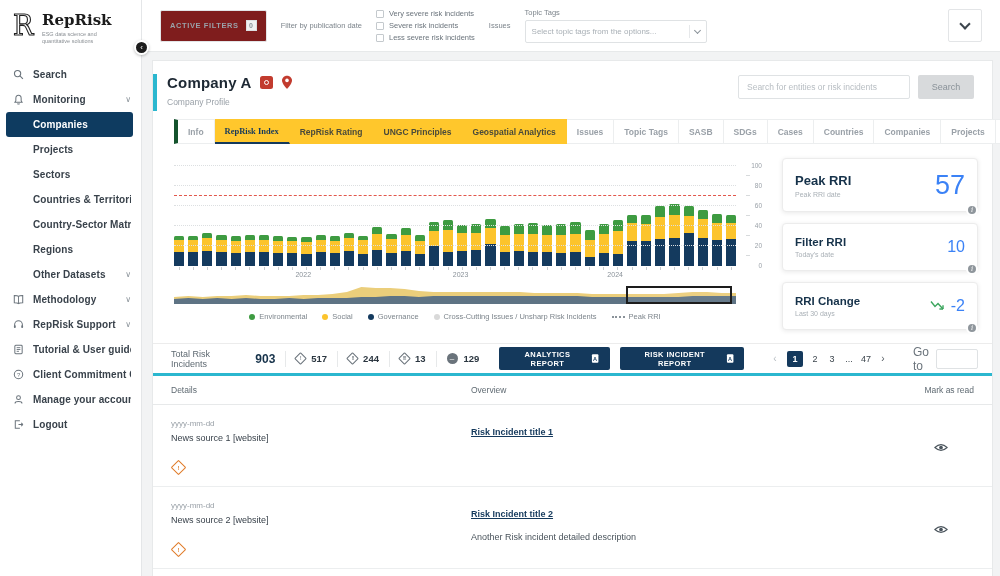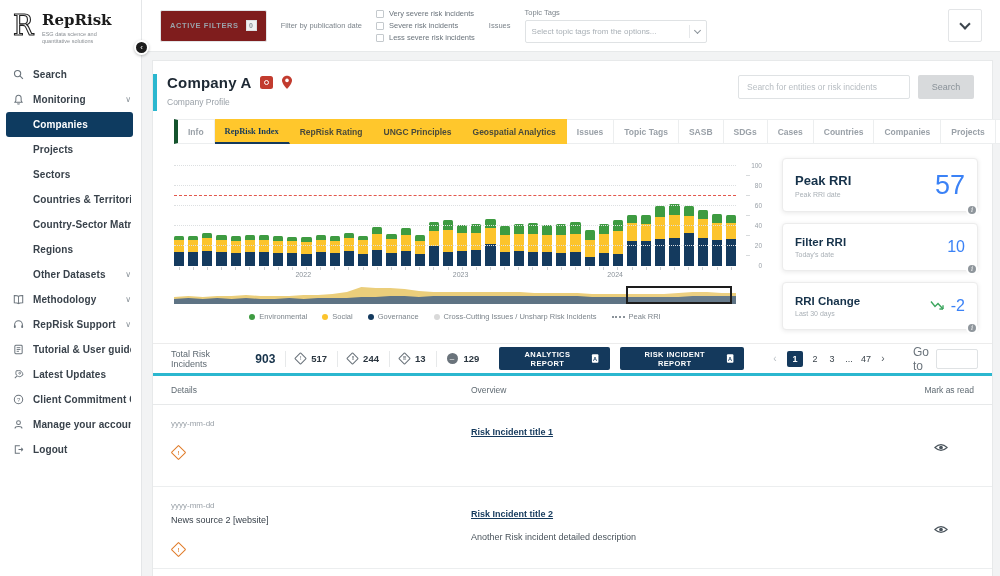--- a/index.html
+++ b/index.html
@@ -235,30 +235,20 @@
         <div class="nav-item">
           <span class="nicon">
             <svg width="11" height="11" viewBox="0 0 12 12">
               <rect x="2" y="1.4" width="8" height="9.2" rx="1" fill="none" stroke="currentColor" stroke-width="1.1"></rect>
               <line x1="4" y1="4" x2="8" y2="4" stroke="currentColor" stroke-width="1"></line>
               <line x1="4" y1="6" x2="8" y2="6" stroke="currentColor" stroke-width="1"></line>
               <line x1="4" y1="8" x2="6.5" y2="8" stroke="currentColor" stroke-width="1"></line>
             </svg>
           </span>
           <span class="nlabel">Tutorial &amp; User guides</span>
-        </div>
-        <div class="nav-item">
-          <span class="nicon">
-            <svg width="11" height="11" viewBox="0 0 12 12">
-              <path d="M7 1.5 C9 2 10.5 3.5 11 5.5 L8.5 8 C8.5 8 5.5 8.5 4 7 C2.5 5.5 3 2.5 3 2.5 L5.5 1.8 C6 1.6 6.5 1.4 7 1.5 Z" fill="none" stroke="currentColor" stroke-width="1" transform="rotate(12 6 5)"></path>
-              <line x1="2" y1="10" x2="4.2" y2="7.8" stroke="currentColor" stroke-width="1.1"></line>
-              <circle cx="7.3" cy="4.6" r="1" fill="none" stroke="currentColor" stroke-width=".9"></circle>
-            </svg>
-          </span>
-          <span class="nlabel">Latest Updates</span>
         </div>
         <div class="nav-item">
           <span class="nicon">
             <svg width="11" height="11" viewBox="0 0 12 12">
               <circle cx="6" cy="6" r="4.6" fill="none" stroke="currentColor" stroke-width="1.1"></circle>
               <text x="4.3" y="8.3" font-size="6.5" fill="currentColor" font-family="Liberation Sans,sans-serif">?</text>
             </svg>
           </span>
           <span class="nlabel">Client Commitment Charter</span>
         </div>
@@ -851,20 +841,21 @@
 
         <div class="thead">
           <span class="th c1">Details</span>
           <span class="th c2">Overview</span>
           <span class="th c3">Mark as read</span>
         </div>
 
         <div class="trow">
           <div class="td c1">
             <div class="row-date">yyyy-mm-dd</div>
+            <div class="row-source">News source 1 [website]</div>
             <div class="row-sev"><span class="diamond orange" style="display:inline-flex;">
                   <i>!</i>
                 </span></div>
           </div>
           <div class="td c2">
             <a class="row-title">Risk Incident title 1</a>
           </div>
           <div class="td c3">
             <span class="eye">
               <svg width="14" height="9" viewBox="0 0 16 10">

